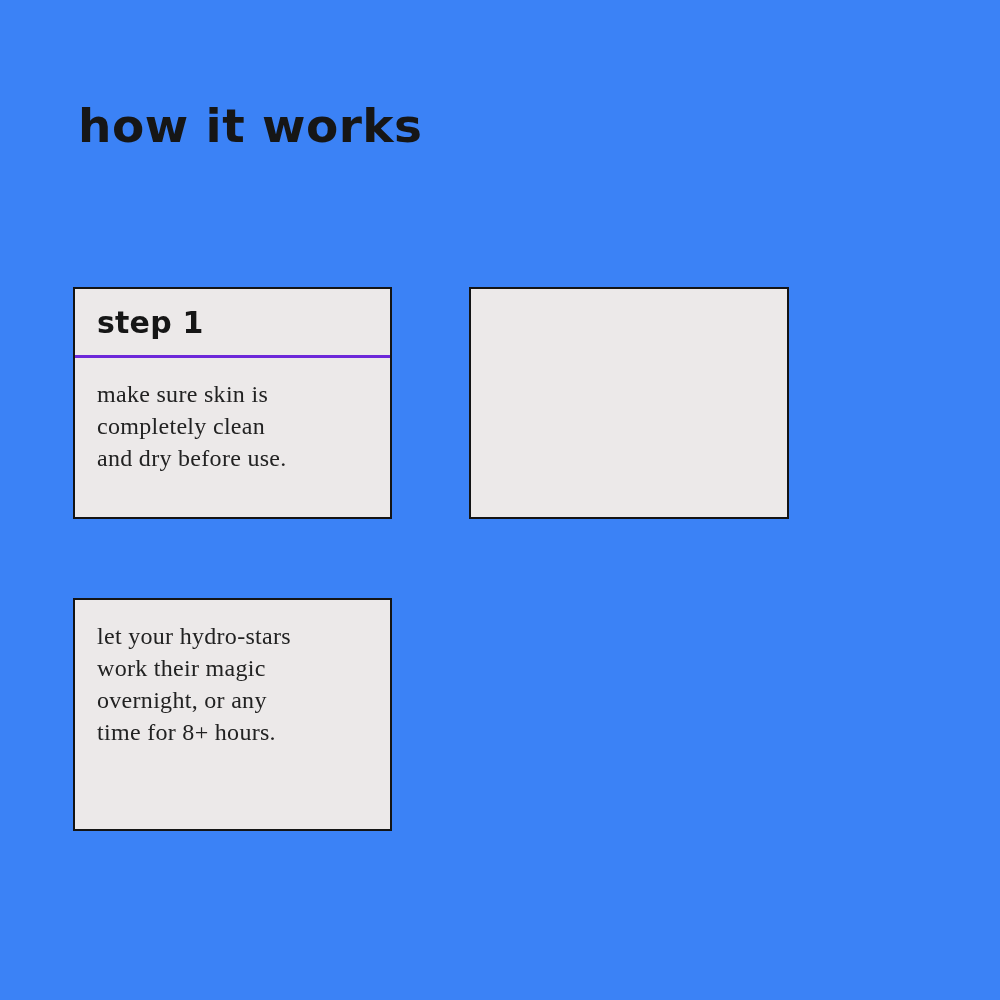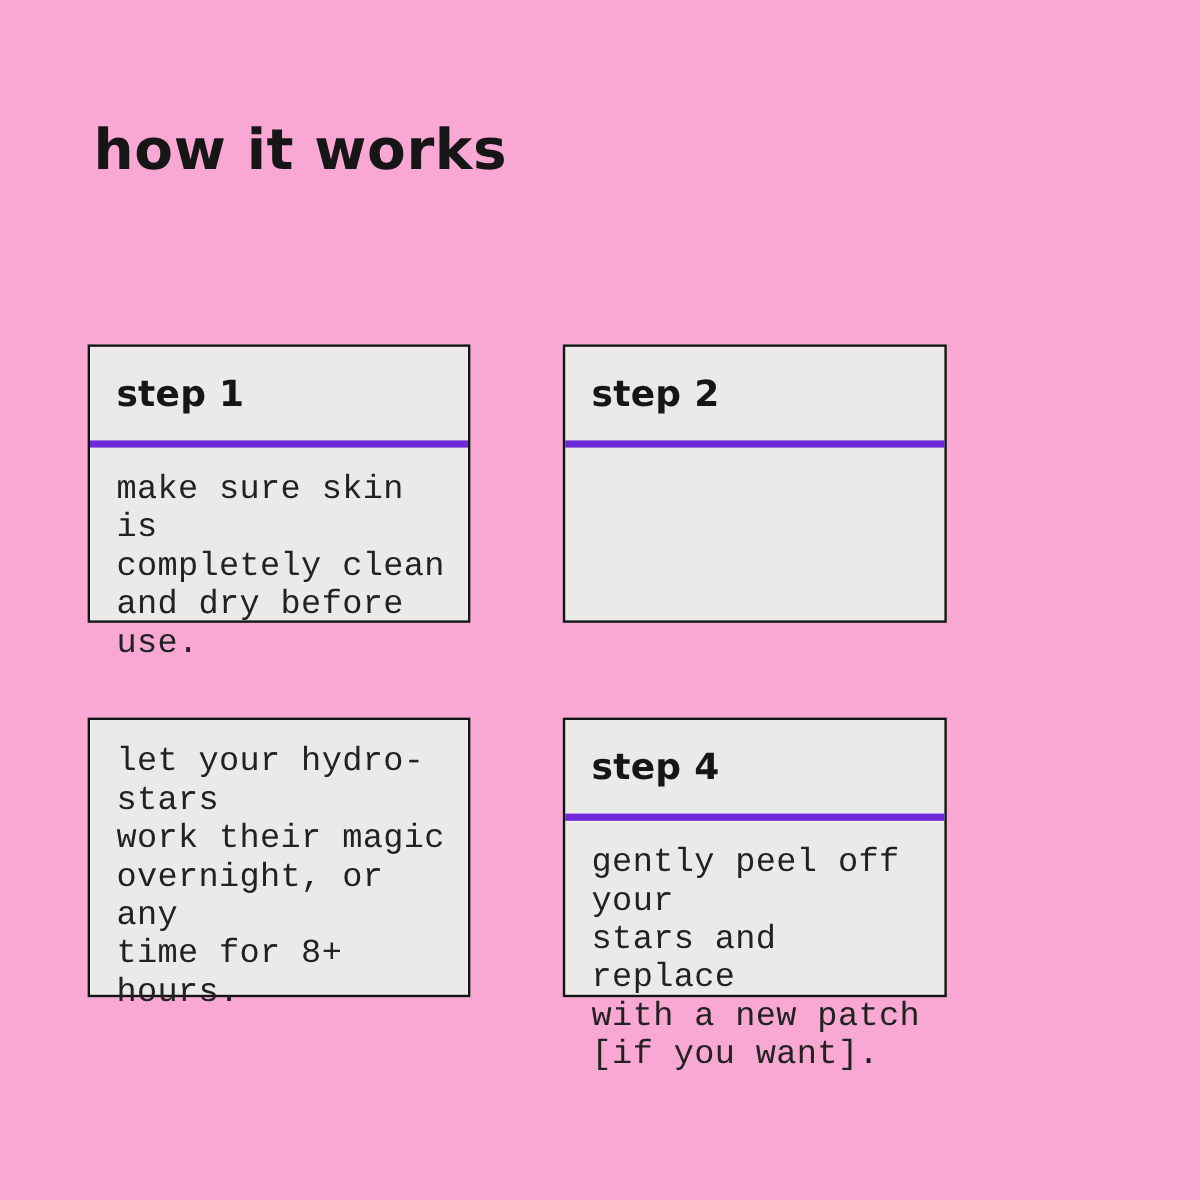--- a/index.html
+++ b/index.html
@@ -3,21 +3,21 @@
 <meta charset="utf-8">
 <style>
   html, body {
     margin: 0;
     padding: 0;
   }
   .canvas {
     position: relative;
     width: 1000px;
     height: 1000px;
-    background: #f9a8d4;
+    background: #3b82f6;
     font-family: "DejaVu Sans", "Liberation Sans", sans-serif;
     overflow: hidden;
   }
   .page-title {
     position: absolute;
     left: 78px;
     top: 100px;
     font-size: 47px;
     font-weight: bold;
     letter-spacing: 0.5px;
@@ -29,37 +29,37 @@
     box-sizing: border-box;
     border: 2px solid #141414;
     background: #ece9e9;
   }
   .card-1 { left: 73px;  top: 287px; width: 319px; height: 232px; }
   .card-2 { left: 469px; top: 287px; width: 320px; height: 232px; }
   .card-3 { left: 73px;  top: 598px; width: 319px; height: 233px; }
   .card-4 { left: 469px; top: 598px; width: 320px; height: 233px; }
   .step-header {
     box-sizing: border-box;
-    height: 84px;
-    border-bottom: 6px solid #6d28d9;
+    height: 69px;
+    border-bottom: 3px solid #6d28d9;
     display: flex;
     align-items: center;
     padding-left: 22px;
   }
   .step-label {
     font-size: 30px;
     font-weight: bold;
     letter-spacing: 0.2px;
     color: #161616;
   }
   .step-body {
     box-sizing: border-box;
     padding: 20px 18px 0 22px;
-    font-family: Liberation Mono, monospace;
-    font-size: 28px;
+    font-family: Liberation Serif, serif;
+    font-size: 24px;
     line-height: 32px;
     letter-spacing: 0.3px;
     color: #222222;
     white-space: pre-line;
   }
 </style>
 </head>
 <body>
 
 <div class="canvas">
@@ -69,35 +69,23 @@
   <div class="step-card card-1">
     <div class="step-header">
       <span class="step-label">step 1</span>
     </div>
     <div class="step-body">make sure skin is
 completely clean
 and dry before use.</div>
   </div>
 
   <div class="step-card card-2">
-    <div class="step-header">
-      <span class="step-label">step 2</span>
-    </div>
   </div>
 
   <div class="step-card card-3">
     <div class="step-body">let your hydro-stars
 work their magic
 overnight, or any
 time for 8+ hours.</div>
   </div>
 
-  <div class="step-card card-4">
-    <div class="step-header">
-      <span class="step-label">step 4</span>
-    </div>
-    <div class="step-body">gently peel off your
-stars and replace
-with a new patch
-[if you want].</div>
-  </div>
 
 </div>
 
 </body></html>

